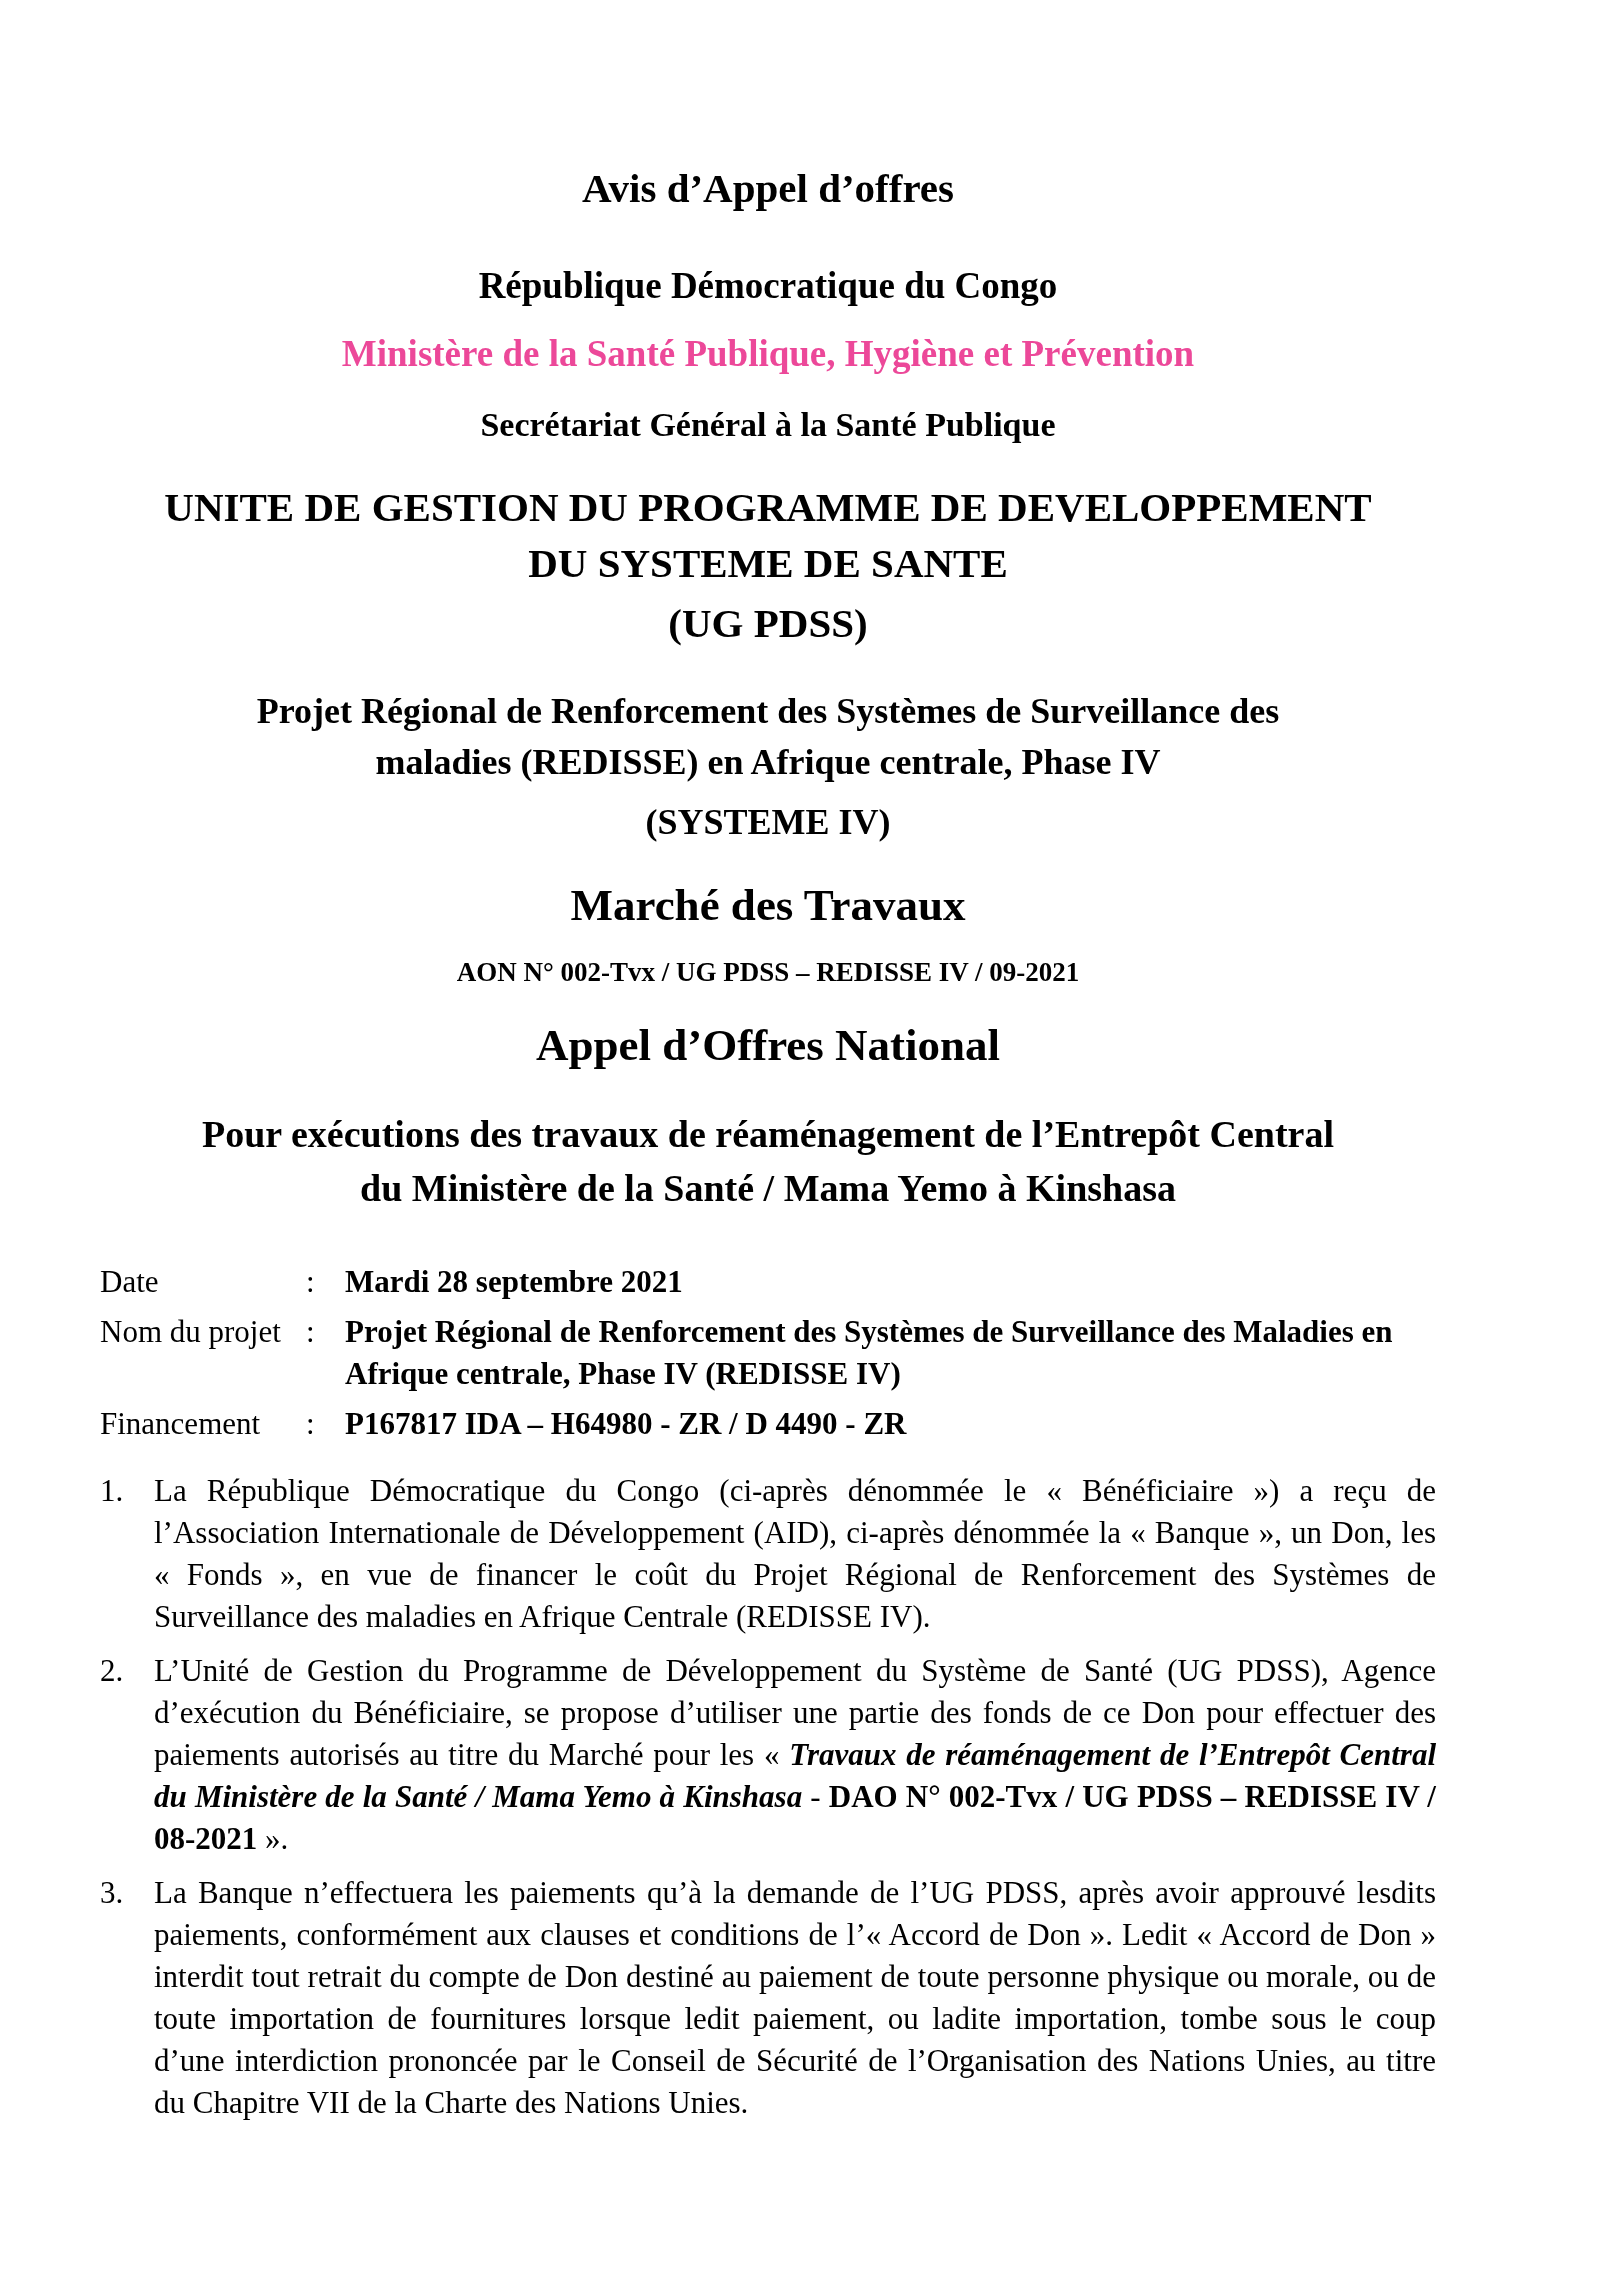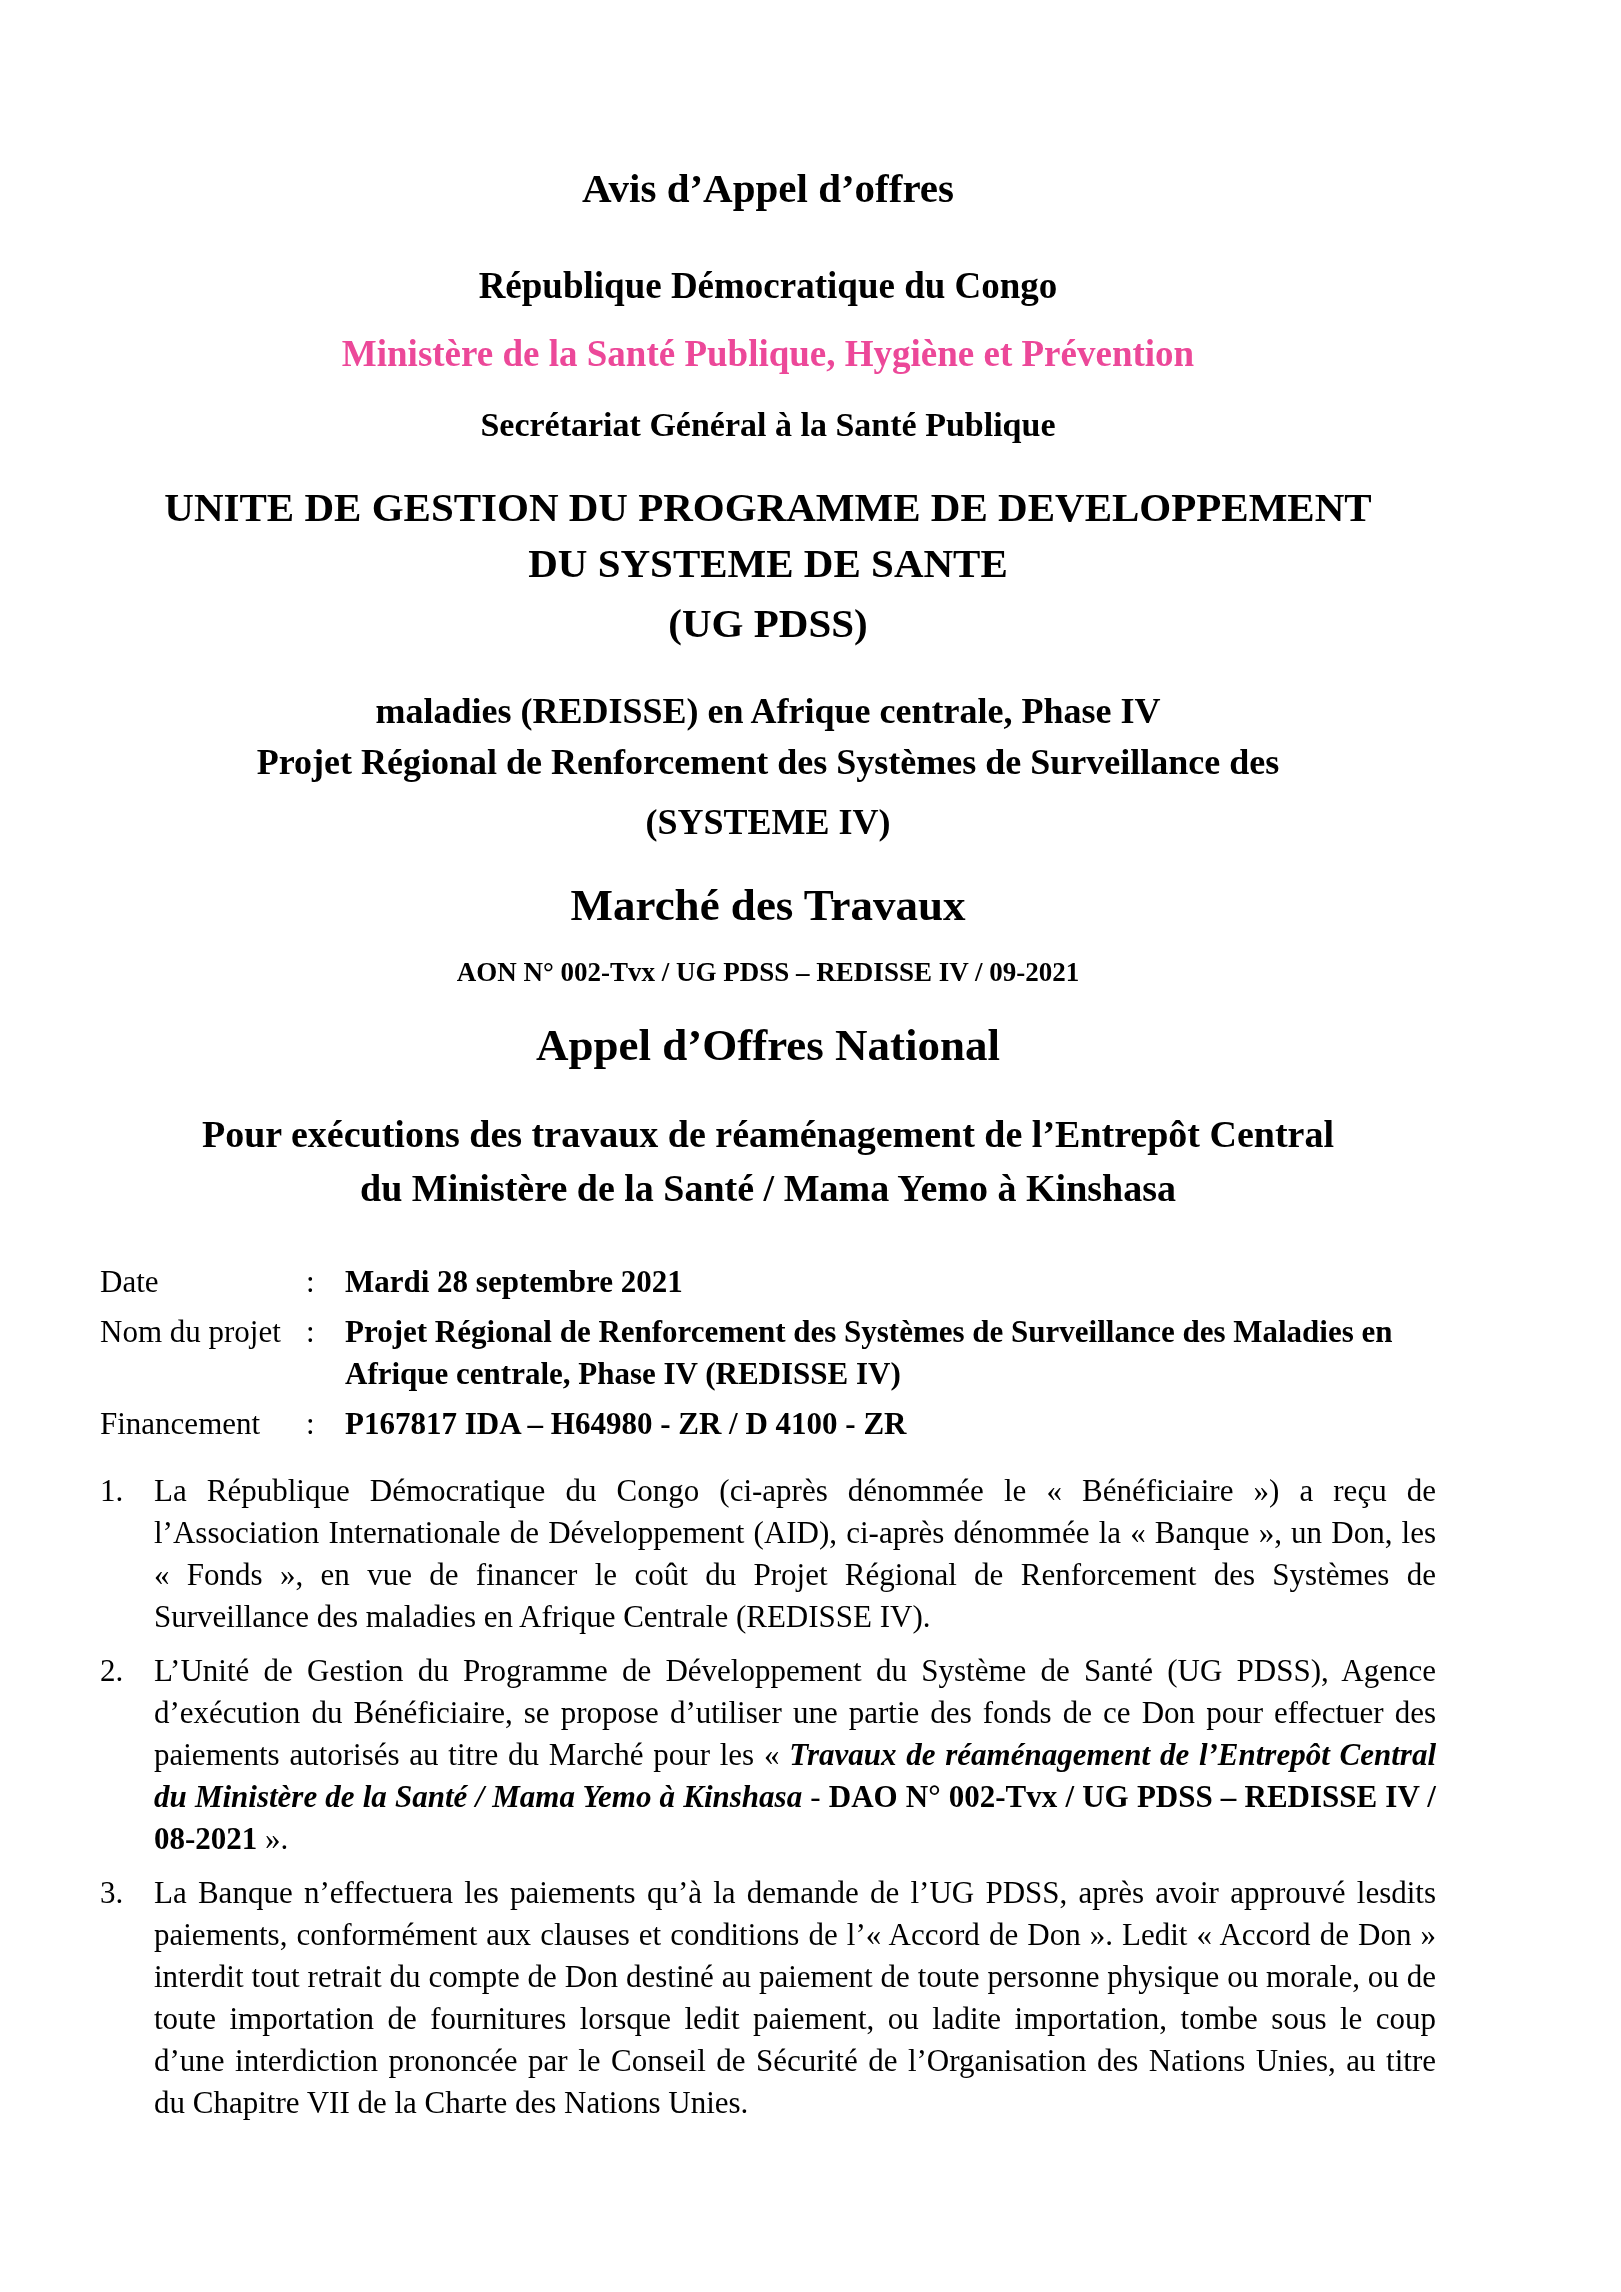--- a/index.html
+++ b/index.html
@@ -64,22 +64,22 @@
     <h2 class="c secretariat">Secrétariat Général à la Santé Publique</h2>
 
     <h2 class="c unit">
       <span>UNITE DE GESTION DU PROGRAMME DE DEVELOPPEMENT</span>
       <span>DU SYSTEME DE SANTE</span>
     </h2>
 
     <h2 class="c ug">(UG PDSS)</h2>
 
     <h2 class="c project">
+      <span>Projet Régional de Renforcement des Systèmes de Surveillance des</span>
       <span>maladies (REDISSE) en Afrique centrale, Phase IV</span>
-      <span>Projet Régional de Renforcement des Systèmes de Surveillance des</span>
     </h2>
 
     <h2 class="c redisse">(SYSTEME IV)</h2>
 
     <h2 class="c marche">Marché des Travaux</h2>
 
     <h2 class="c aon">AON N° 002-Tvx / UG PDSS – REDISSE IV / 09-2021</h2>
 
     <h2 class="c appel">Appel d’Offres National</h2>
 
@@ -95,21 +95,21 @@
         <div class="dvalue">Mardi 28 septembre 2021</div>
       </div>
       <div class="drow">
         <div class="dlabel">Nom du projet</div>
         <div class="dcolon">:</div>
         <div class="dvalue">Projet Régional de Renforcement des Systèmes de Surveillance des Maladies en Afrique centrale, Phase IV (REDISSE IV)</div>
       </div>
       <div class="drow">
         <div class="dlabel">Financement</div>
         <div class="dcolon">:</div>
-        <div class="dvalue">P167817 IDA – H64980 - ZR / D 4100 - ZR</div>
+        <div class="dvalue">P167817 IDA – H64980 - ZR / D 4490 - ZR</div>
       </div>
     </div>
 
     <div class="paras">
 
       <div class="para">
         <div class="pnum">1.</div>
         <div class="ptext">La République Démocratique du Congo (ci-après dénommée le « Bénéficiaire ») a reçu de l’Association Internationale de Développement (AID), ci-après dénommée la « Banque », un Don, les « Fonds », en vue de financer le coût du Projet Régional de Renforcement des Systèmes de Surveillance des maladies en Afrique Centrale (REDISSE IV).</div>
       </div>
 

